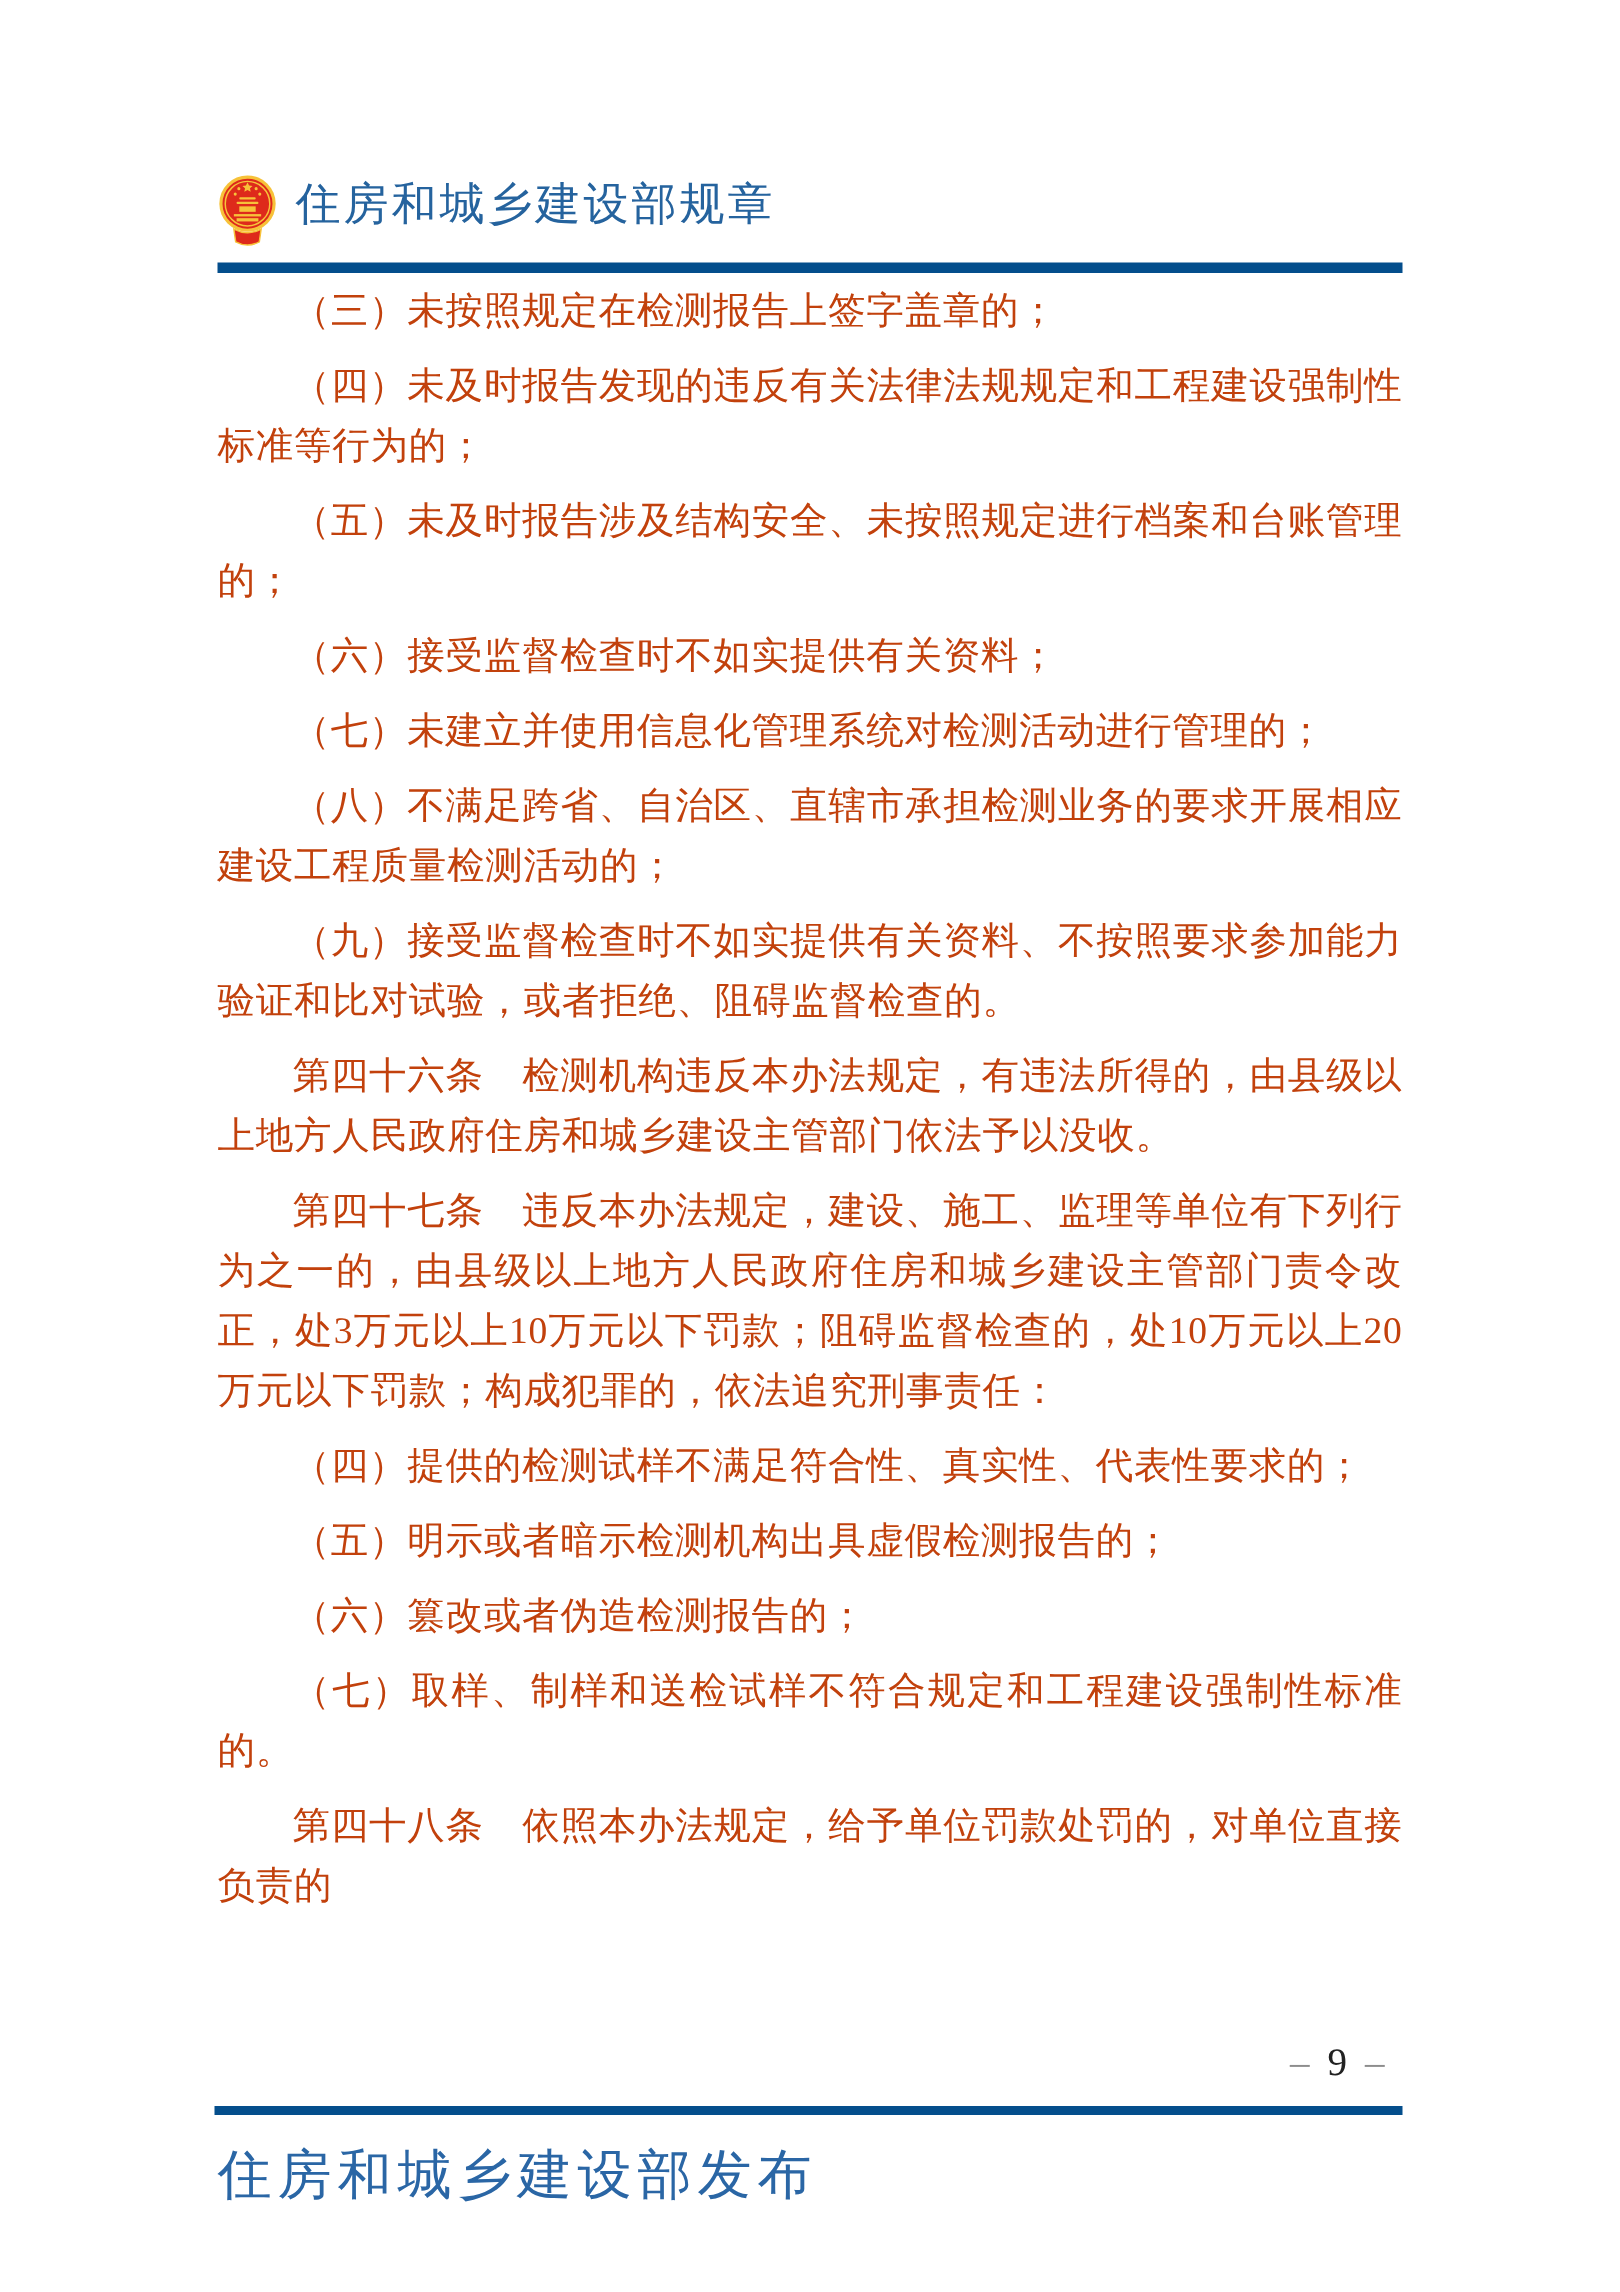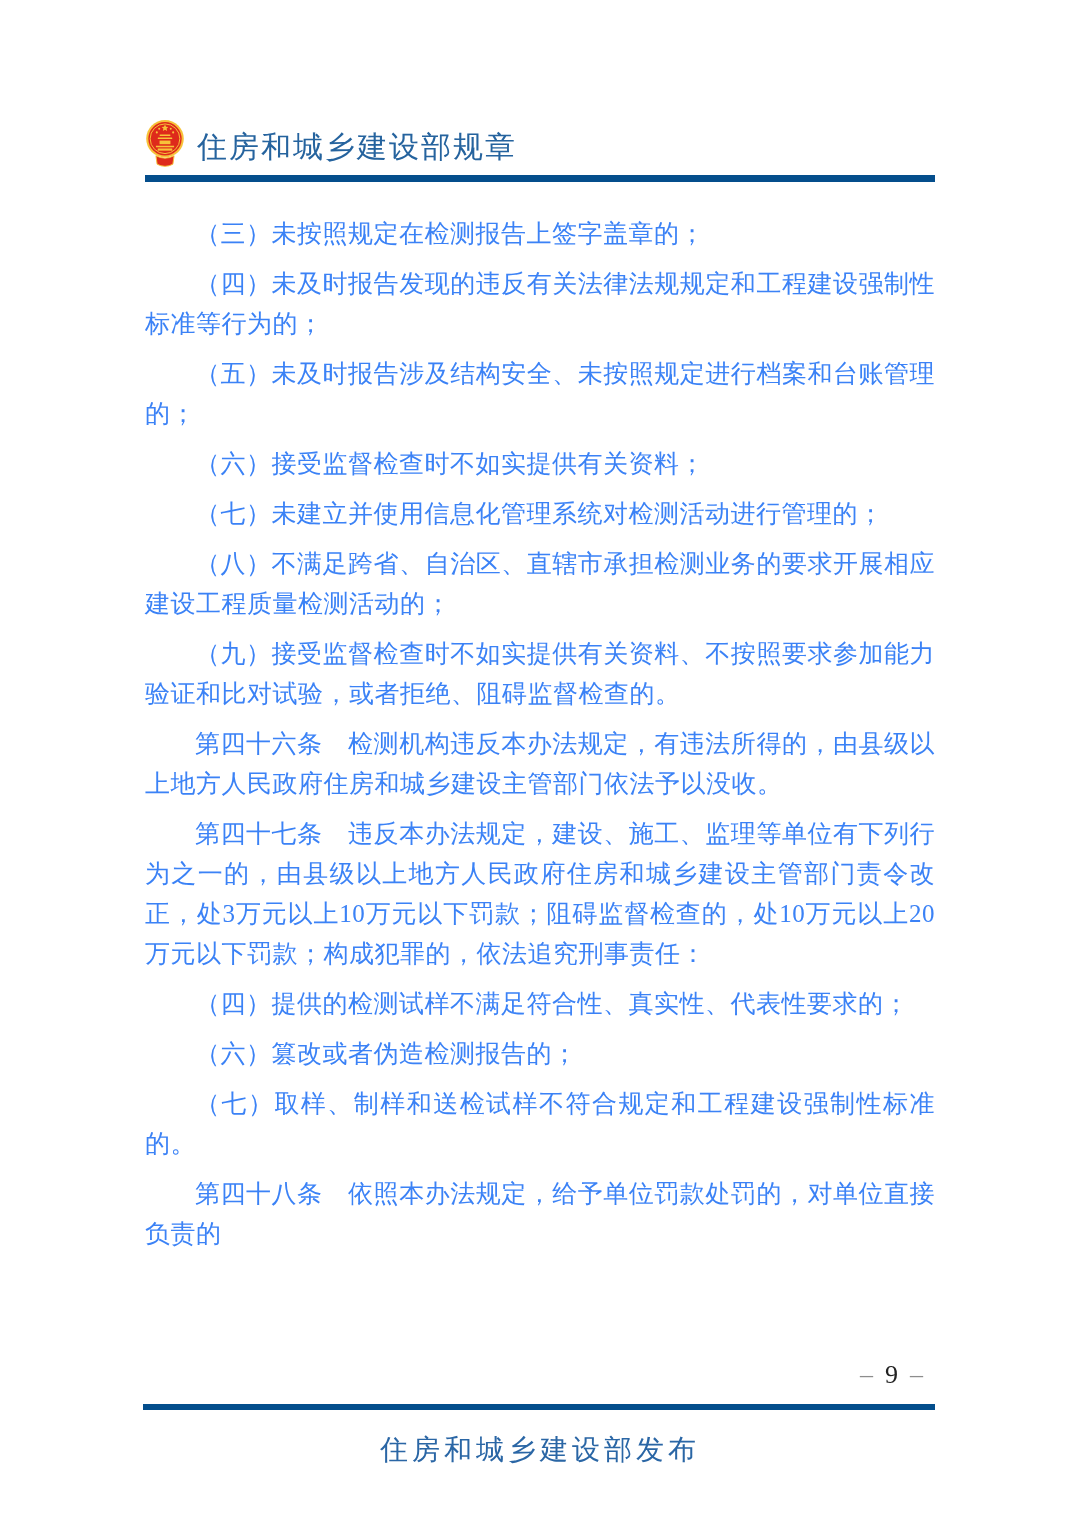--- a/index.html
+++ b/index.html
@@ -16,21 +16,21 @@
     font-family: "Liberation Serif", "DejaVu Serif", serif;
   }
   
   .header {
     position: absolute;
     top: 112px;
     left: 145px;
     width: 790px;
     height: 56px;
     display: flex;
-    align-items: flex-end;
+    align-items: center;
   }
   .emblem {
     width: 40px;
     height: 50px;
     margin-right: 12px;
     flex: 0 0 auto;
   }
   .header-title {
     color: #25639e;
     font-size: 30px;
@@ -43,24 +43,24 @@
     position: absolute;
     top: 175px;
     left: 145px;
     width: 790px;
     height: 7px;
     background: #044e8c;
   }
   
   .body-text {
     position: absolute;
-    top: 214px;
+    top: 188px;
     left: 145px;
     width: 790px;
-    color: #3b82f6;
+    color: #c2410c;
   }
   .body-text p {
     margin: 0 0 10px 0;
     font-size: 25px;
     line-height: 40px;
     text-indent: 50px;
     text-align: justify;
     text-justify: inter-ideograph;
     letter-spacing: 0.5px;
   }
@@ -86,23 +86,23 @@
     left: 143px;
     width: 792px;
     height: 6px;
     background: #044e8c;
   }
   .publisher {
     position: absolute;
     top: 1430px;
     left: 145px;
     width: 790px;
-    text-align: center;
+    text-align: left;
     color: #2a66a5;
-    font-size: 28px;
+    font-size: 36px;
     letter-spacing: 4px;
     line-height: 40px;
     white-space: nowrap;
   }
 </style>
 </head>
 <body>
 
 <div class="page">
 
@@ -135,20 +135,21 @@
       <p>（三）未按照规定在检测报告上签字盖章的；</p>
       <p>（四）未及时报告发现的违反有关法律法规规定和工程建设强制性标准等行为的；</p>
       <p>（五）未及时报告涉及结构安全、未按照规定进行档案和台账管理的；</p>
       <p>（六）接受监督检查时不如实提供有关资料；</p>
       <p>（七）未建立并使用信息化管理系统对检测活动进行管理的；</p>
       <p>（八）不满足跨省、自治区、直辖市承担检测业务的要求开展相应建设工程质量检测活动的；</p>
       <p>（九）接受监督检查时不如实提供有关资料、不按照要求参加能力验证和比对试验，或者拒绝、阻碍监督检查的。</p>
       <p>第四十六条　检测机构违反本办法规定，有违法所得的，由县级以上地方人民政府住房和城乡建设主管部门依法予以没收。</p>
       <p>第四十七条　违反本办法规定，建设、施工、监理等单位有下列行为之一的，由县级以上地方人民政府住房和城乡建设主管部门责令改正，处3万元以上10万元以下罚款；阻碍监督检查的，处10万元以上20万元以下罚款；构成犯罪的，依法追究刑事责任：</p>
       <p>（四）提供的检测试样不满足符合性、真实性、代表性要求的；</p>
+      <p>（五）明示或者暗示检测机构出具虚假检测报告的；</p>
       <p>（六）篡改或者伪造检测报告的；</p>
       <p>（七）取样、制样和送检试样不符合规定和工程建设强制性标准的。</p>
       <p>第四十八条　依照本办法规定，给予单位罚款处罚的，对单位直接负责的</p>
     </div>
 
   <div class="page-number">
     <span class="dash">–</span><span>9</span><span class="dash">–</span>
   </div>
   <div class="footer-rule"></div>
   <div class="publisher">住房和城乡建设部发布</div>

